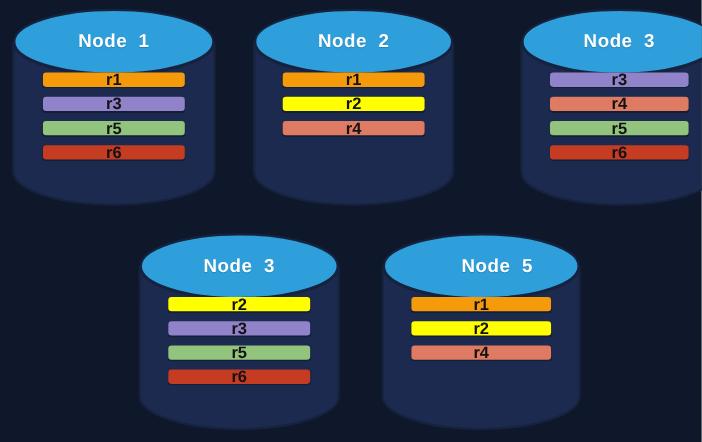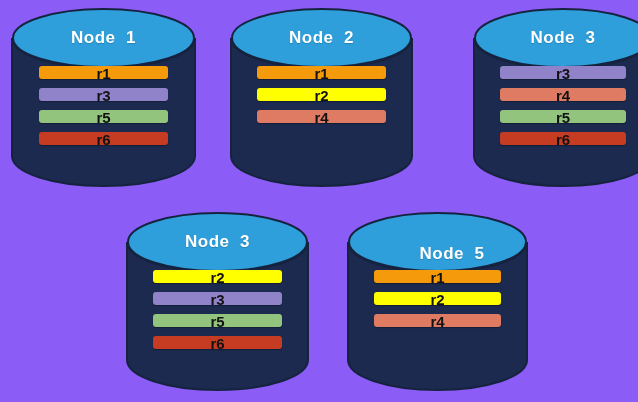--- a/index.html
+++ b/index.html
@@ -68,21 +68,21 @@
     text-align: center;
     font-size: 15px;
     font-weight: bold;
     color: #121212;
     line-height: 1;
   }
 </style>
 </head>
 <body>
 
-<div id="diagram" style="background: #8b5cf6;">
+<div id="diagram" style="background: #0f172a;">
     <div class="node" style="left: 12px; top: 8px; width: 183px; height: 178px;">
       <svg class="cyl-svg" width="183" height="178" viewBox="0 0 183 178">
         <path d="M 0 30 L 0 148 A 91.5 30 0 0 0 183 148 L 183 30 A 91.5 30 0 0 1 0 30 Z" fill="#1B2A4E" stroke="#16233F" stroke-width="2"></path>
         <ellipse cx="91.5" cy="30" rx="90.5" ry="29" fill="#2E9FDB" stroke="#16233F" stroke-width="2"></ellipse>
       </svg>
       <div class="node-title" style="top: 20px; color: rgb(255, 255, 255);">Node  1</div>
       <div class="records" style="top: 58px; padding-left: 27px; padding-right: 27px;">
         <div class="record-bar" style="background: rgb(245, 155, 11);">
           <span class="record-label" style="color: rgb(18, 18, 18);">r1</span>
         </div>
@@ -155,21 +155,21 @@
         <div class="record-bar" style="background: rgb(198, 60, 35);">
           <span class="record-label" style="color: rgb(18, 18, 18);">r6</span>
         </div>
       </div>
     </div>
     <div class="node" style="left: 348px; top: 212px; width: 179px; height: 178px;">
       <svg class="cyl-svg" width="179" height="178" viewBox="0 0 179 178">
         <path d="M 0 30 L 0 148 A 89.5 30 0 0 0 179 148 L 179 30 A 89.5 30 0 0 1 0 30 Z" fill="#1B2A4E" stroke="#16233F" stroke-width="2"></path>
         <ellipse cx="89.5" cy="30" rx="88.5" ry="29" fill="#2E9FDB" stroke="#16233F" stroke-width="2"></ellipse>
       </svg>
-      <div class="node-title" style="top: 32px; color: rgb(255, 255, 255); padding-left: 29px;">Node  5</div>
+      <div class="node-title" style="top: 20px; color: rgb(255, 255, 255); padding-left: 29px;">Node  5</div>
       <div class="records" style="top: 58px; padding-left: 26px; padding-right: 26px;">
         <div class="record-bar" style="background: rgb(245, 155, 11);">
           <span class="record-label" style="color: rgb(18, 18, 18);">r1</span>
         </div>
         <div class="record-bar" style="background: rgb(255, 255, 0);">
           <span class="record-label" style="color: rgb(18, 18, 18);">r2</span>
         </div>
         <div class="record-bar" style="background: rgb(224, 123, 99);">
           <span class="record-label" style="color: rgb(18, 18, 18);">r4</span>
         </div>

